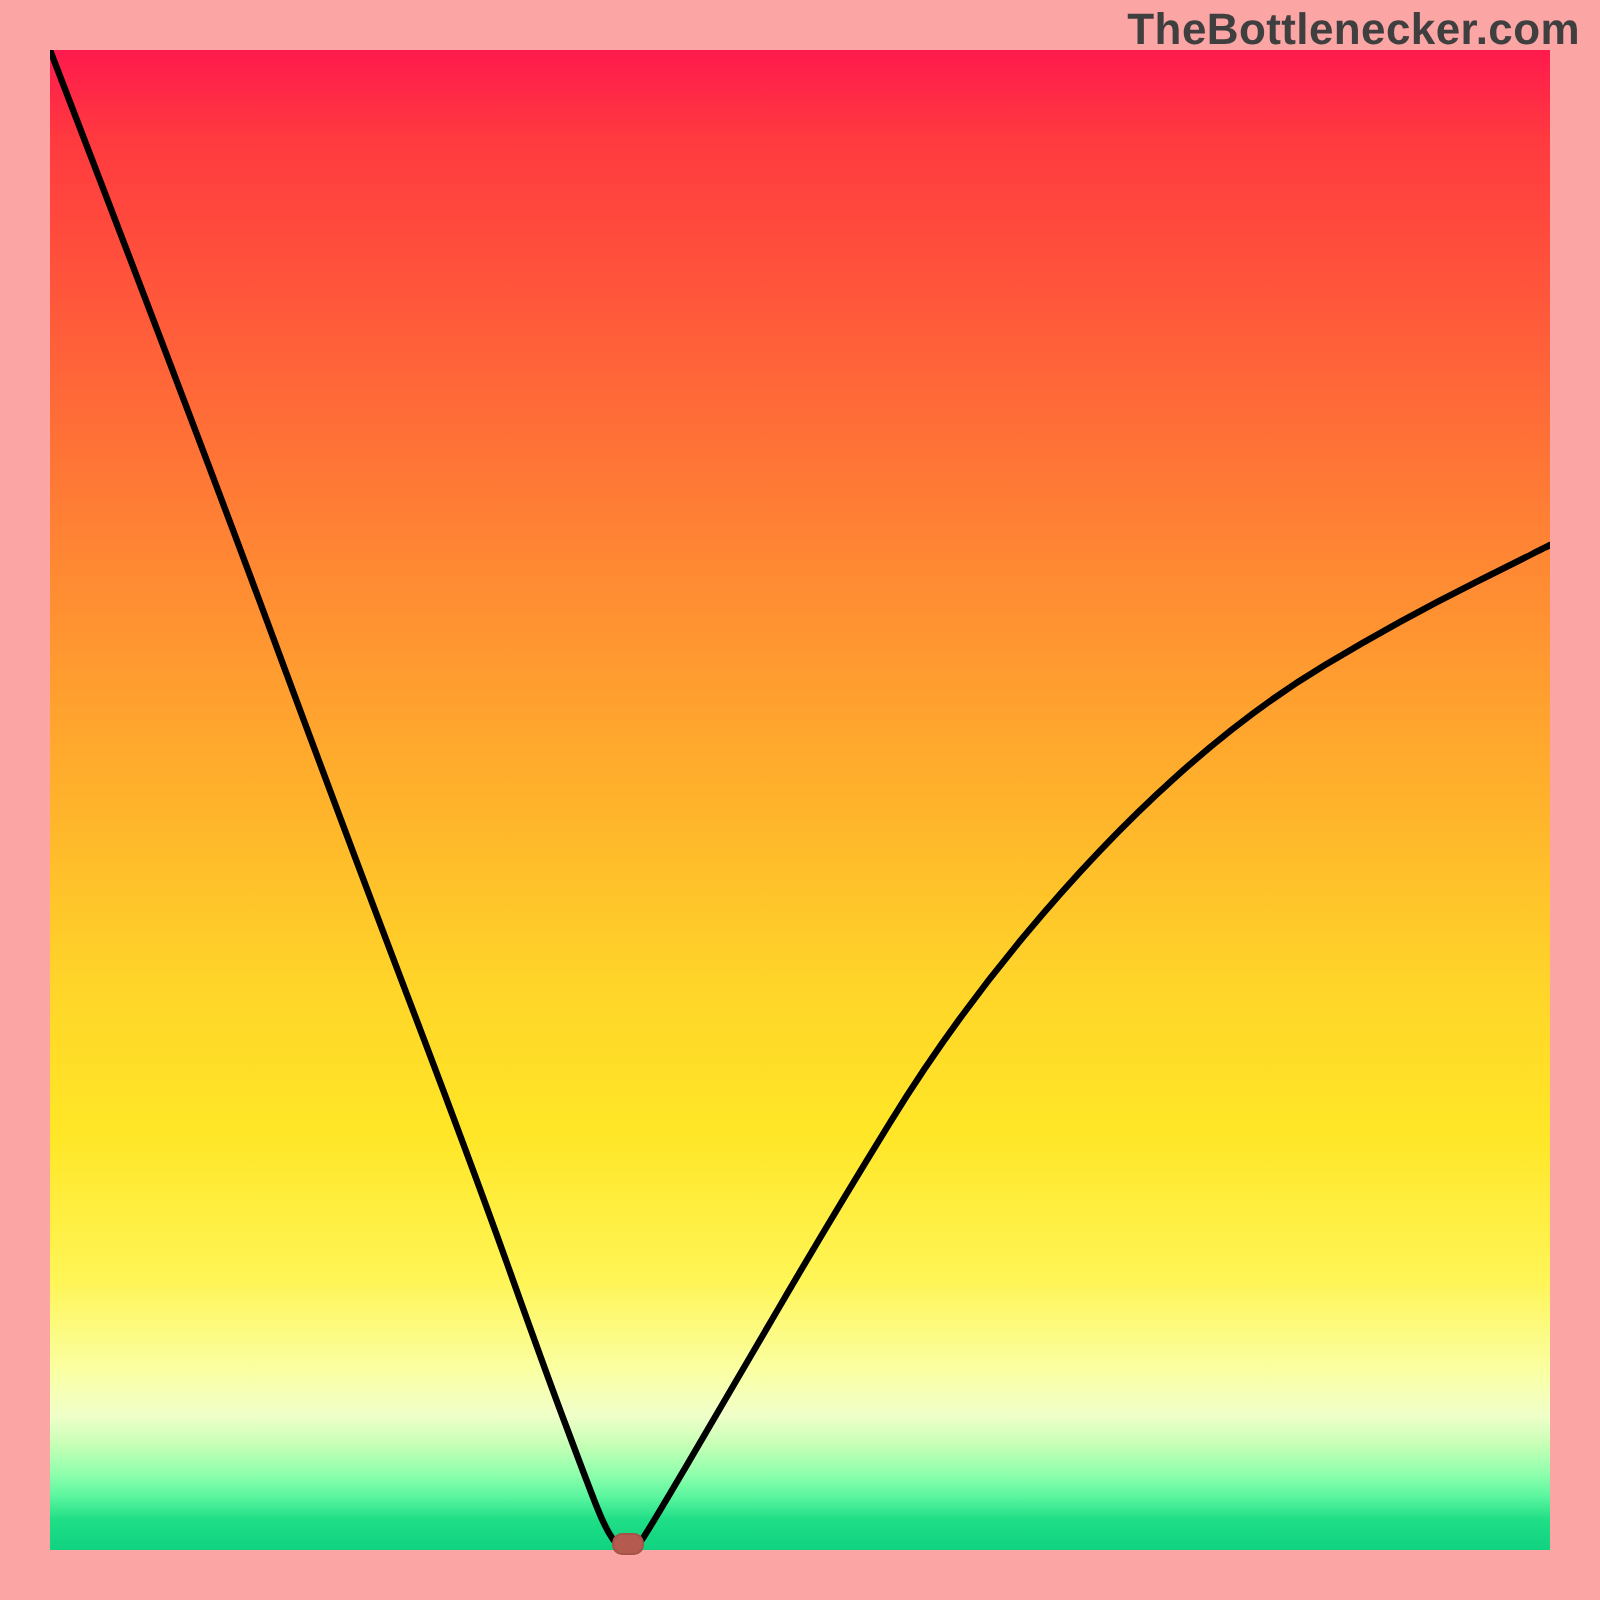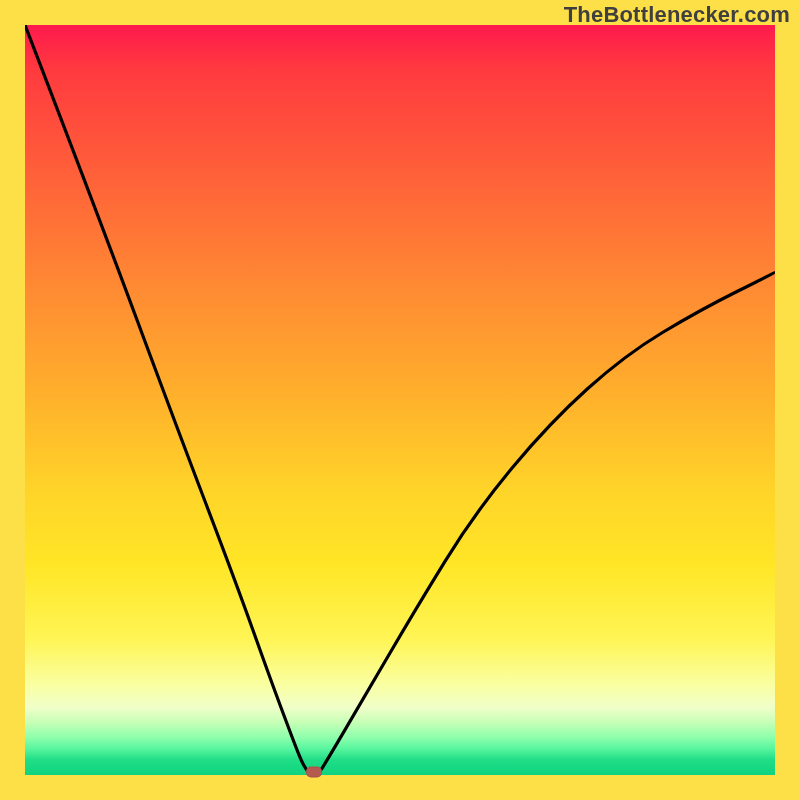--- a/index.html
+++ b/index.html
@@ -7,21 +7,21 @@
     padding: 0;
     width: 800px;
     height: 800px;
     background: #000;
     font-family: Arial, Helvetica, sans-serif;
   }
   .frame {
     position: relative;
     width: 800px;
     height: 800px;
-    background: #fde047;
+    background: #fca5a5;
   }
   .watermark {
     position: absolute;
     top: 2px;
     right: 10px;
     color: #3f3f3f;
     font-size: 22px;
     font-weight: 600;
     letter-spacing: 0.2px;
     z-index: 5;

